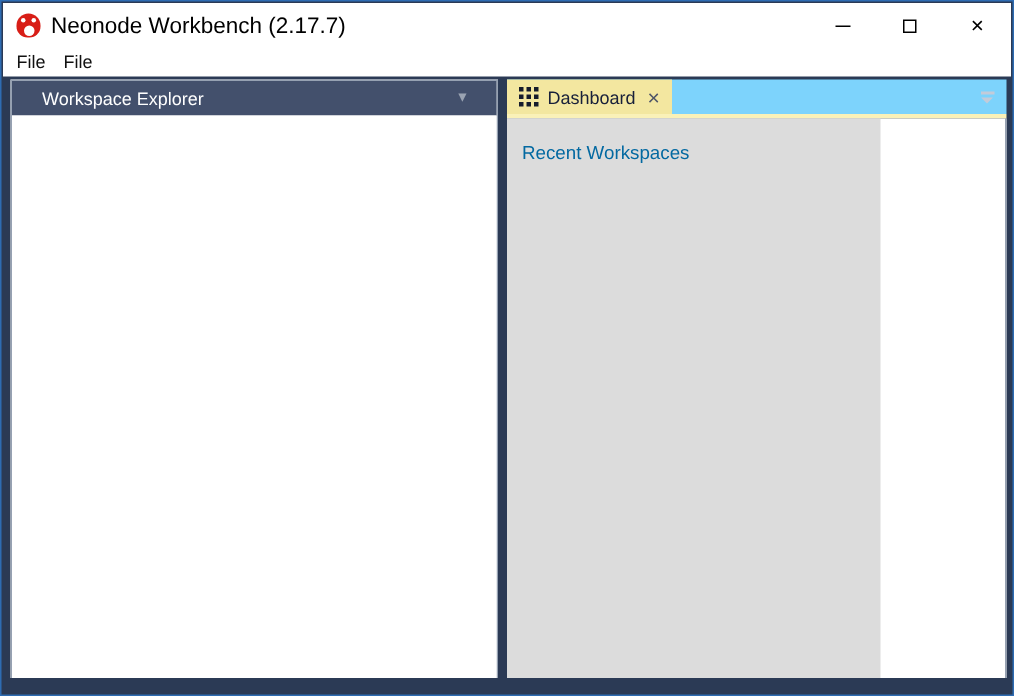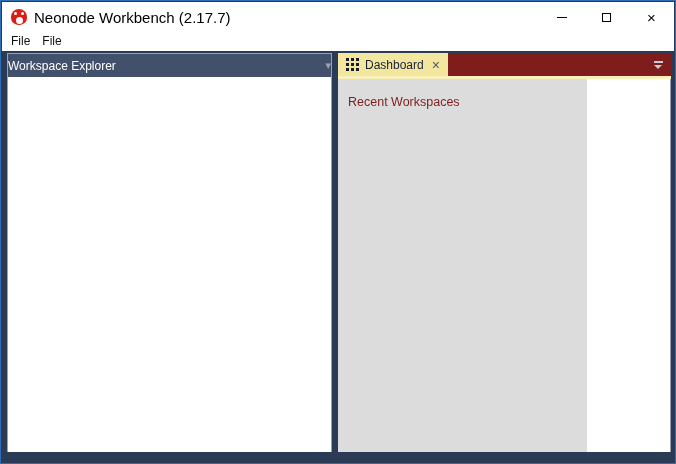--- a/index.html
+++ b/index.html
@@ -32,52 +32,52 @@
     background:#ffffff; display:flex; align-items:flex-start; padding-left:3px;
   }
   .menu-item { font-size:12px; color:#111; padding:2px 6px; }
   
   .left-panel {
     position:absolute; left:6px; top:52px; width:325px; height:401px;
     border:1px solid #96a1b2; display:flex; flex-direction:column; background:#fff;
   }
   .panel-header {
     height:23px; background:#43506c; color:#fff; display:flex; align-items:center;
-    padding:0 0; flex:none; font-size:12px;
+    padding:0 20px; flex:none; font-size:12px;
   }
   .panel-header-label { flex:1; }
   .chevron { color:#9aa3b2; font-size:11px; line-height:1; }
   .panel-body { flex:1; background:#ffffff; }
   
   .splitter { position:absolute; left:331px; top:52px; width:6px; height:401px; }
   
   .tabstrip {
     position:absolute; left:337px; top:52px; width:333px; height:23px;
-    background:#7f1d1d; display:flex; align-items:stretch;
+    background:#7dd3fc; display:flex; align-items:stretch;
   }
   .tab {
     background:#f3e7a0; display:flex; align-items:center; padding:0 8px; gap:6px;
   }
   .grid-icon { width:13px; height:13px; display:grid; grid-template-columns:repeat(3,3px); grid-template-rows:repeat(3,3px); gap:2px; }
   .grid-icon span { background:#161c2c; }
   .tab-label { font-size:12px; color:#18203a; white-space:nowrap; }
   .tab-close { font-size:14px; line-height:1; color:#4e5568; margin-left:2px; }
   .strip-spacer { flex:1; }
   .tablist-btn { display:flex; flex-direction:column; align-items:center; justify-content:center; width:26px; gap:2px; }
   .tablist-bar { width:9px; height:2px; background:#c3cbd9; }
   .tablist-tri { width:0; height:0; border-left:4px solid transparent; border-right:4px solid transparent; border-top:4px solid #c3cbd9; }
   
   .tab-underline { position:absolute; left:337px; top:75px; width:333px; height:3px; background:#faf1b8; }
   
   .content {
     position:absolute; left:337px; top:78px; width:333px; height:375px;
     background:#ffffff; border-right:1px solid #96a1b2; display:flex;
   }
   .recent-ws { width:249px; background:#dcdcdc; height:100%; padding:16px 10px; }
-  .recent-ws-heading { font-size:12.5px; color:#7f1d1d; }
+  .recent-ws-heading { font-size:12.5px; color:#0369a1; }
   
   .statusbar { position:absolute; left:1px; right:1px; bottom:1px; height:10px; background:#2b3a55; }
 </style>
 </head>
 <body>
 
 <div class="window">
 
   <div class="titlebar">
     <div class="app-logo">

